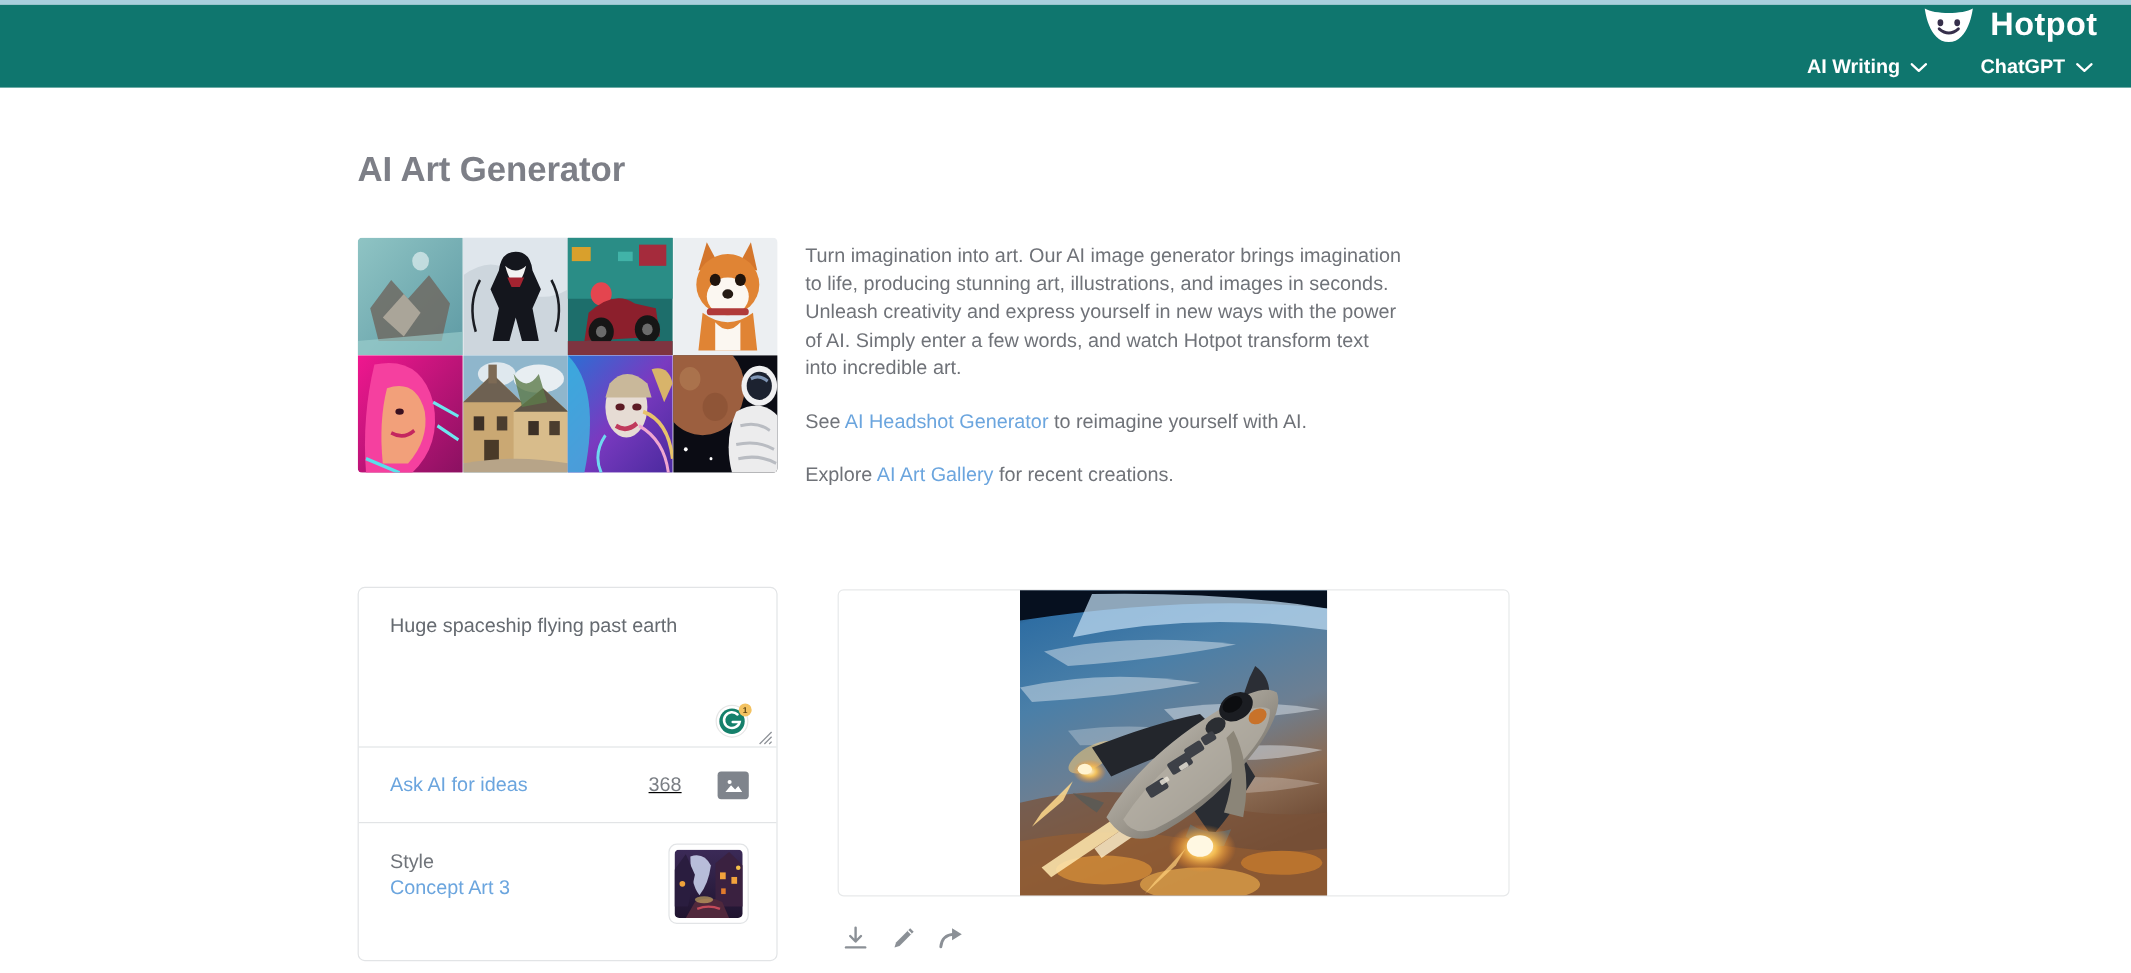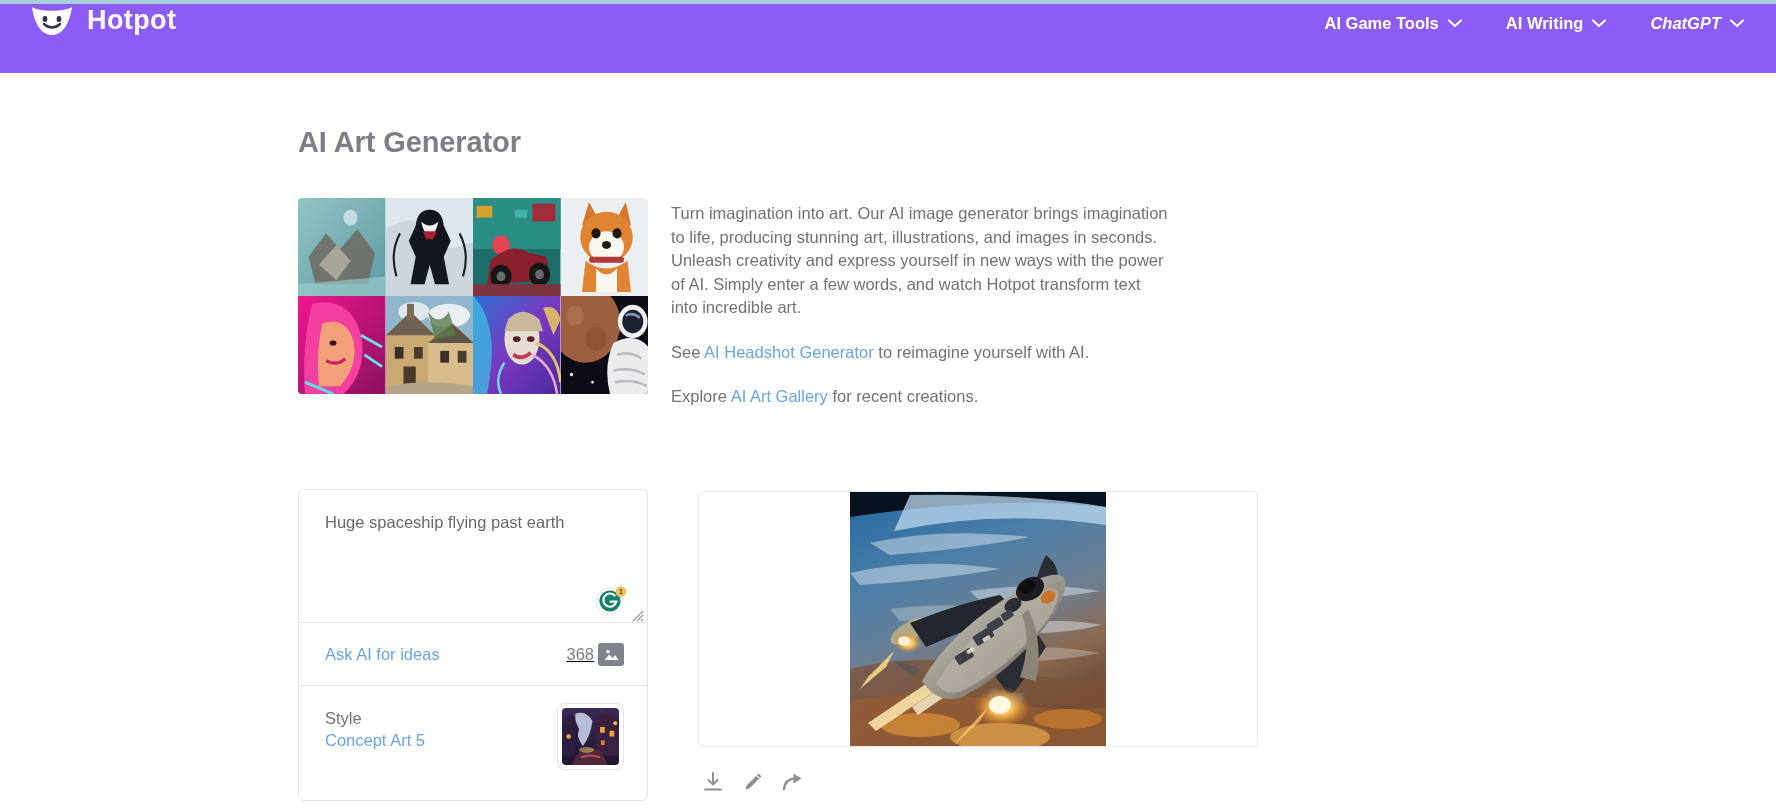--- a/index.html
+++ b/index.html
@@ -14,24 +14,25 @@
   
   .top-stripe {
     height: 4px;
     width: 100%;
     background: #a8cfdd;
   }
 
   
   .header {
     height: 69px;
-    background: #8b5cf6;
-    display: flex;
-    align-items: flex-start;
+    background: #0f766e;
+    display: flex;
+    align-items: flex-end;
     padding: 0 28px 0 30px;
+    flex-direction: column;
   }
   .brand {
     display: flex;
     align-items: center;
     gap: 13px;
     cursor: pointer;
   }
   .brand-mark { width: 44px; height: 33px; display: block; }
   .brand-name {
     color: #ffffff;
@@ -49,21 +50,21 @@
     display: flex;
     align-items: center;
     gap: 9px;
     color: #ffffff;
     font-size: 16.5px;
     font-weight: bold;
     padding: 10px 22px;
     cursor: pointer;
     white-space: nowrap;
   }
-  .nav-item:last-child { padding-right: 4px; font-style: italic; }
+  .nav-item:last-child { padding-right: 4px; }
   .chev { display: block; }
 
   
   .page {
     padding: 0;
   }
   .content {
     width: 1180px;
     margin: 0 auto;
     padding-left: 0px;
@@ -155,21 +156,21 @@
   }
   .ideas-link {
     color: #6ba5de;
     font-size: 16.5px;
     cursor: pointer;
   }
   .ideas-right {
     margin-left: auto;
     display: flex;
     align-items: center;
-    gap: 4px;
+    gap: 30px;
     text-decoration: underline;
   }
   .count { color: #7a7e84; font-size: 16.5px; }
   .img-icon-btn {
     width: 26px; height: 23px;
     background: #7f848c;
     border-radius: 3px;
     display: flex; align-items: center; justify-content: center;
     cursor: pointer;
   }
@@ -234,28 +235,20 @@
         <path d="M2 3 C10 8 34 8 42 3 C42 3 39 31 22 31 C5 31 2 3 2 3 Z" fill="#ffffff"></path>
         <ellipse cx="15" cy="15" rx="2.4" ry="2.9" fill="#362f4b"></ellipse>
         <ellipse cx="29" cy="15" rx="2.4" ry="2.9" fill="#362f4b"></ellipse>
         <path d="M14 20 Q22 27 30 20" stroke="#362f4b" stroke-width="2.4" fill="none" stroke-linecap="round"></path>
       </svg>
     </span>
     <span class="brand-name">Hotpot</span>
   </div>
 
   <nav class="nav">
-    <div class="nav-item">
-      <span>AI Game Tools</span>
-      <span>
-        <svg class="chev" width="14" height="9" viewBox="0 0 14 9">
-            <path d="M1 1.5 L7 7 L13 1.5" stroke="#ffffff" stroke-width="1.9" fill="none" stroke-linecap="round" stroke-linejoin="round"></path>
-          </svg>
-      </span>
-    </div>
     <div class="nav-item">
       <span>AI Writing</span>
       <span>
         <svg class="chev" width="14" height="9" viewBox="0 0 14 9">
             <path d="M1 1.5 L7 7 L13 1.5" stroke="#ffffff" stroke-width="1.9" fill="none" stroke-linecap="round" stroke-linejoin="round"></path>
           </svg>
       </span>
     </div>
     <div class="nav-item">
       <span>ChatGPT</span>
@@ -455,21 +448,21 @@
               </svg>
             </span>
           </div>
         </div>
 
         <div class="panel-divider"></div>
 
         <div class="style-row">
           <div class="style-labels">
             <div class="style-label">Style</div>
-            <div class="style-value">Concept Art 5</div>
+            <div class="style-value">Concept Art 3</div>
           </div>
           <div class="style-thumb-wrap">
             <span class="style-thumb">
               <svg width="100%" height="100%" viewBox="0 0 60 60" preserveAspectRatio="none">
                 <defs>
                     <linearGradient id="st" x1="0" y1="0" x2="0" y2="1">
                       <stop offset="0" stop-color="#3b2a57"></stop>
                       <stop offset="1" stop-color="#20142f"></stop>
                     </linearGradient>
                   </defs>

